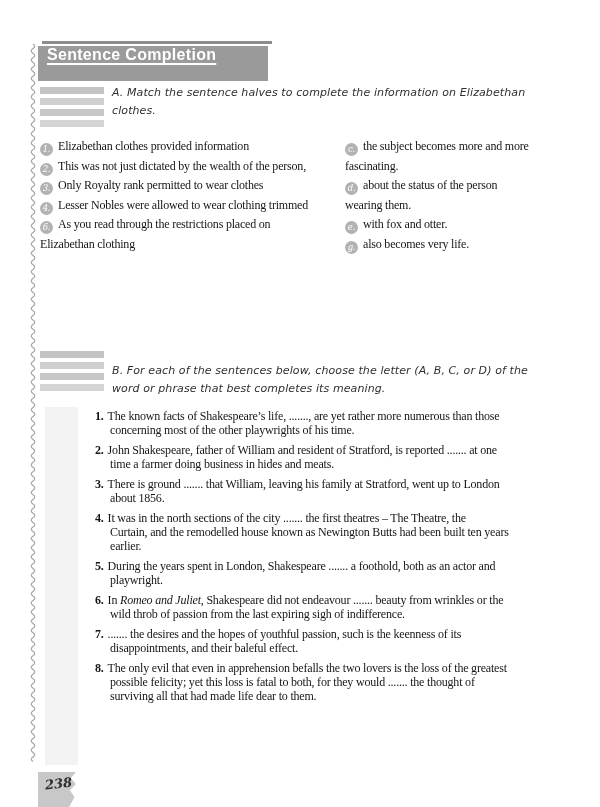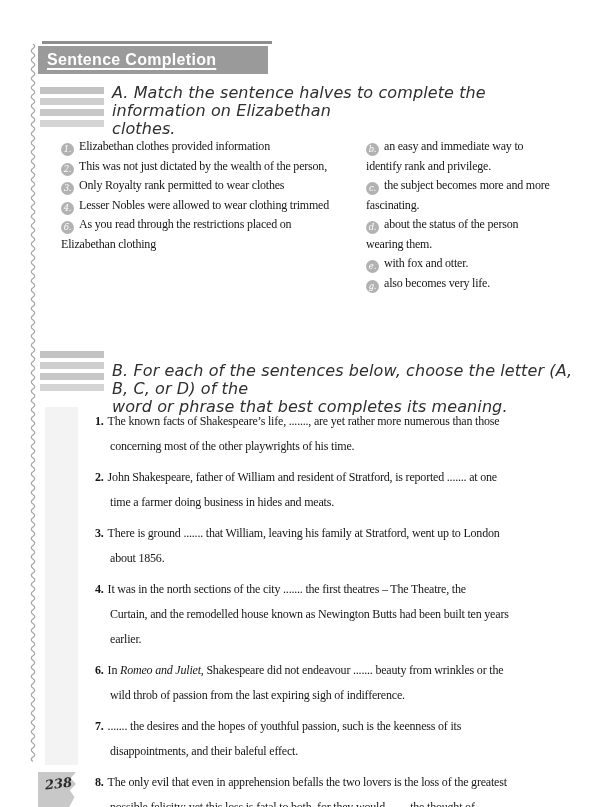--- a/index.html
+++ b/index.html
@@ -2,58 +2,58 @@
 <html style="--header_bar: #9a9a9a; --top_line: #8d8d8d; --badge_circle: #b2b2b2; --highlight_bar: #e4e4e4; --side_strip: #f3f3f3; --page_tab: #c8c8c8;"><head>
 <meta charset="utf-8">
 <style>
   html,body { margin:0; padding:0; background:#ffffff; }
   .page {
     position:relative; width:600px; height:807px; background:#ffffff;
     overflow:hidden; font-family:"Liberation Serif", serif; color:#181818;
   }
   .top-line { position:absolute; left:42px; top:41px; width:230px; height:3px;
     background:var(--top_line,#8d8d8d); }
-  .header-box { position:absolute; left:38px; top:46px; width:230px; height:28px;
-    background:var(--header_bar,#9a9a9a); display:flex; align-items:center; }
+  .header-box { position:absolute; left:38px; top:46px; width:230px; height:35px;
+    background:var(--header_bar,#9a9a9a); display:flex; }
   .header-box .title {
     font-family:"Liberation Sans", sans-serif; font-weight:bold; font-size:16px;
     color:#ffffff; text-decoration:underline; text-decoration-thickness:2px;
     text-underline-offset:3px; margin-left:9px; letter-spacing:0.3px; }
 
   .wavy { position:absolute; left:29px; top:44px; }
 
   .deco { position:absolute; left:40px; width:64px; }
   .deco .bar { height:7px; margin-bottom:4px; }
   .deco .bar:nth-child(1){ background:#c3c3c3; }
   .deco .bar:nth-child(2){ background:#cfcfcf; }
   .deco .bar:nth-child(3){ background:#c7c7c7; }
   .deco .bar:nth-child(4){ background:#d4d4d4; }
   #deco-a { top:87px; } #deco-b { top:351px; }
 
   .instr { position:absolute; left:112px; width:470px;
-    font-family:"DejaVu Sans", sans-serif; font-style:italic; font-size:16px;
+    font-family:"DejaVu Sans", sans-serif; font-style:italic; font-size:11px;
     line-height:18px; color:#2f2f2f; white-space:pre-line; letter-spacing:0.1px; }
   #instr-a { top:84px; } #instr-b { top:362px; }
 
   .match { position:absolute; left:40px; top:137px; display:flex; }
-  .col-left { width:302px; margin-right:3px;margin-left:21px; }
+  .col-left { width:302px; margin-right:3px; }
   .col-right { width:245px; }
   .m-item { font-size:12px; line-height:19.5px; letter-spacing:-0.2px; color:#161616; }
   .m-text { white-space:pre-line; }
   .circle { display:inline-flex; width:13px; height:13px; border-radius:50%;
     background:var(--badge_circle,#b2b2b2); color:#fff; font-size:8.5px;
     font-style:italic; align-items:center; justify-content:center;
     vertical-align:-2px; margin-right:5px; font-family:"DejaVu Serif", serif; }
 
   .strip { position:absolute; left:45px; top:407px; width:33px; height:358px;
     background:var(--side_strip,#f3f3f3); }
 
   .questions { position:absolute; left:95px; top:409px; width:483px; }
   .q-item { position:relative; padding-left:15px; text-indent:-15px; font-size:12px;
-    line-height:25px; letter-spacing:-0.2px; margin-bottom:6px; color:#161616; }
+    line-height:14px; letter-spacing:-0.2px; margin-bottom:6px; color:#161616; }
   .q-bar { position:absolute; left:-7px; top:3px; width:26px; height:11px;
     background:var(--highlight_bar,#e4e4e4); z-index:-1; }
   .q-num { font-weight:bold; margin-right:4px; }
   .q-text { white-space:pre-line; }
   .q-italic { font-style:italic; }
 
   .page-num { position:absolute; left:38px; top:772px; width:38px; height:35px;
     background:var(--page_tab,#c8c8c8);
     clip-path:polygon(0 0,100% 0,86% 18%,100% 34%,84% 52%,96% 72%,82% 100%,0 100%); }
   .page-num span { font-family:"DejaVu Serif", serif; font-style:italic;
@@ -88,22 +88,20 @@
   <div class="match">
     <div class="col-left">
       <div class="m-item"><span class="circle">1.</span><span class="m-text">Elizabethan clothes provided information</span></div>
       <div class="m-item"><span class="circle">2.</span><span class="m-text">This was not just dictated by the wealth of the person,</span></div>
       <div class="m-item"><span class="circle">3.</span><span class="m-text">Only Royalty rank permitted to wear clothes</span></div>
       <div class="m-item"><span class="circle">4.</span><span class="m-text">Lesser Nobles were allowed to wear clothing trimmed</span></div>
       <div class="m-item"><span class="circle">6.</span><span class="m-text">As you read through the restrictions placed on
 Elizabethan clothing</span></div>
     </div>
     <div class="col-right">
-      <div class="m-item"><span class="circle">b.</span><span class="m-text">an easy and immediate way to
-identify rank and privilege.</span></div>
       <div class="m-item"><span class="circle">c.</span><span class="m-text">the subject becomes more and more
 fascinating.</span></div>
       <div class="m-item"><span class="circle">d.</span><span class="m-text">about the status of the person
 wearing them.</span></div>
       <div class="m-item"><span class="circle">e.</span><span class="m-text">with fox and otter.</span></div>
       <div class="m-item"><span class="circle">g.</span><span class="m-text">also becomes very life.</span></div>
     </div>
   </div>
 
   <div class="deco" id="deco-b">
@@ -121,20 +119,22 @@
   <div class="questions">
     <div class="q-item"><span class="q-bar"></span><span class="q-num">1.</span><span class="q-text">The known facts of Shakespeare’s life, ......., are yet rather more numerous than those
 concerning most of the other playwrights of his time.</span></div>
     <div class="q-item"><span class="q-bar"></span><span class="q-num">2.</span><span class="q-text">John Shakespeare, father of William and resident of Stratford, is reported ....... at one
 time a farmer doing business in hides and meats.</span></div>
     <div class="q-item"><span class="q-bar"></span><span class="q-num">3.</span><span class="q-text">There is ground ....... that William, leaving his family at Stratford, went up to London
 about 1856.</span></div>
     <div class="q-item"><span class="q-bar"></span><span class="q-num">4.</span><span class="q-text">It was in the north sections of the city ....... the first theatres – The Theatre, the
 Curtain, and the remodelled house known as Newington Butts had been built ten years
 earlier.</span></div>
+    <div class="q-item"><span class="q-bar"></span><span class="q-num">5.</span><span class="q-text">During the years spent in London, Shakespeare ....... a foothold, both as an actor and
+playwright.</span></div>
     <div class="q-item"><span class="q-bar"></span><span class="q-num">6.</span><span class="q-text">In </span><span class="q-text q-italic">Romeo and Juliet</span><span class="q-text">, Shakespeare did not endeavour ....... beauty from wrinkles or the
 wild throb of passion from the last expiring sigh of indifference.</span></div>
     <div class="q-item"><span class="q-bar"></span><span class="q-num">7.</span><span class="q-text">....... the desires and the hopes of youthful passion, such is the keenness of its
 disappointments, and their baleful effect.</span></div>
     <div class="q-item"><span class="q-bar"></span><span class="q-num">8.</span><span class="q-text">The only evil that even in apprehension befalls the two lovers is the loss of the greatest
 possible felicity; yet this loss is fatal to both, for they would ....... the thought of
 surviving all that had made life dear to them.</span></div>
   </div>
 
   <div class="page-num">

